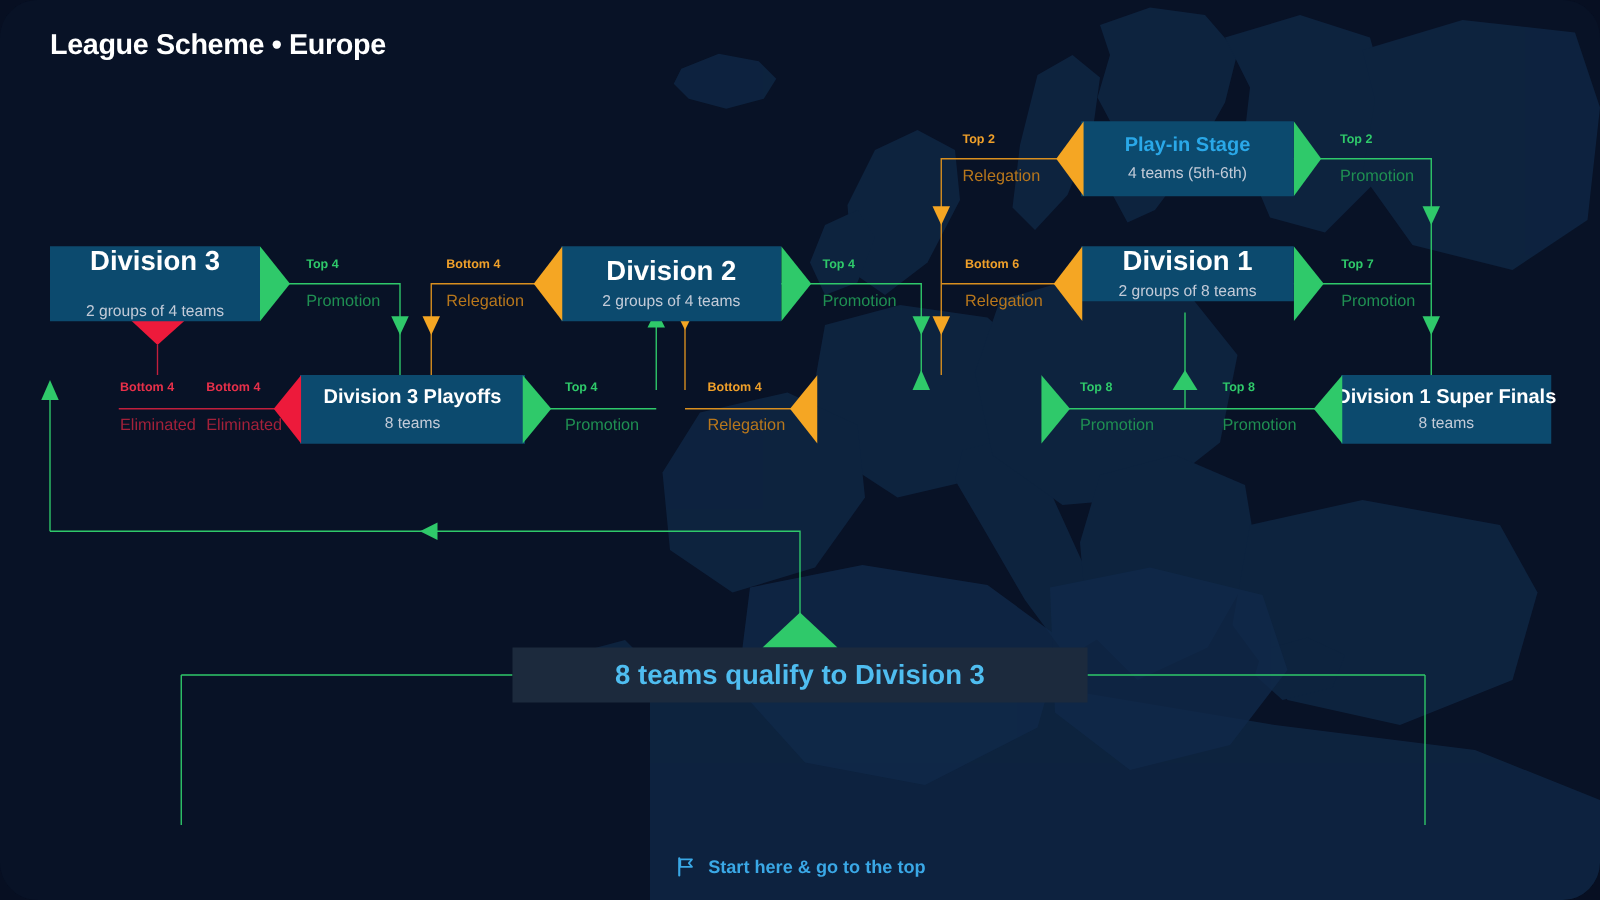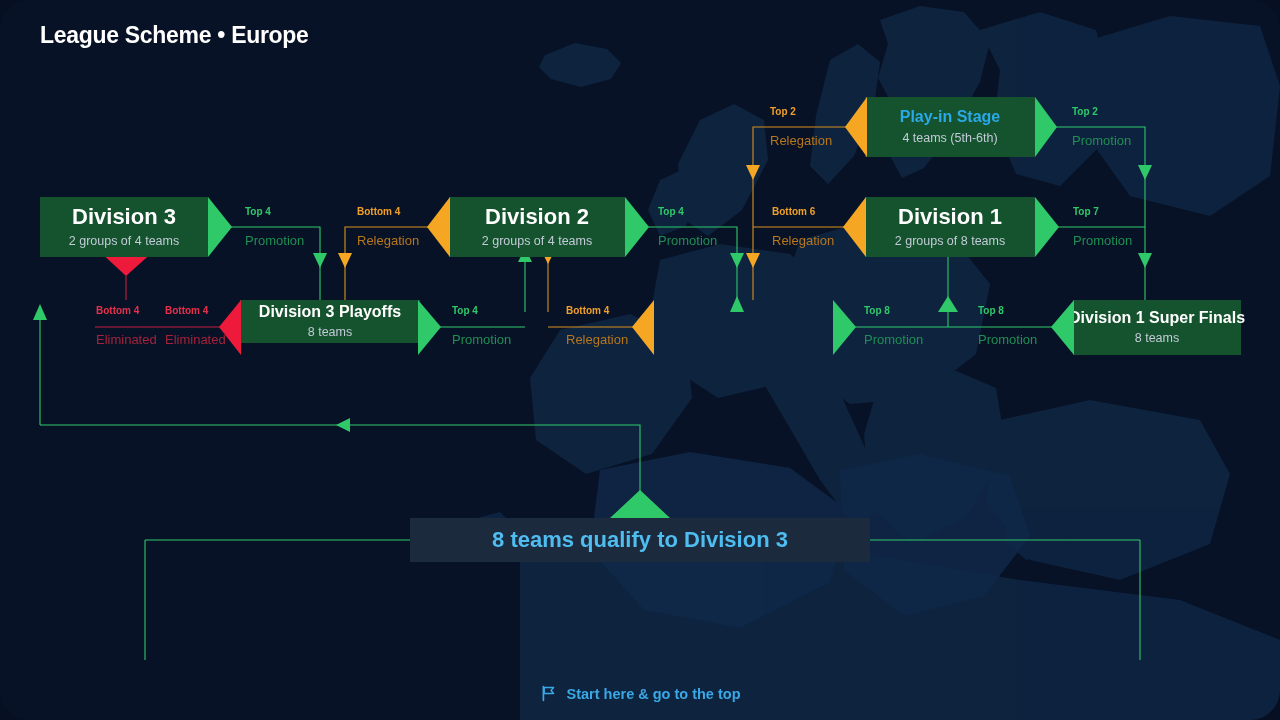--- a/index.html
+++ b/index.html
@@ -26,21 +26,21 @@
 
   .title {
     position: absolute; left: 40px; top: 22px;
     font-size: 23px; font-weight: bold; color: #ffffff;
     letter-spacing: -0.3px;
   }
 
   
   .block {
     position: absolute;
-    background: #14532d;
+    background: #0c4a6e;
     display: flex; flex-direction: column;
     align-items: center; justify-content: center;
   }
   .block .b-title {
     font-weight: bold; color: #ffffff; line-height: 1.1;
     white-space: nowrap;
   }
   .block .b-sub {
     color: #c3cbd8; white-space: nowrap; line-height: 1.1;
   }
@@ -201,40 +201,40 @@
 
     <div class="elabel orange" style="left:770px; top:107px;">
       <div class="top">Top 2</div>
       <div class="bot" style="margin-top:17px;">Relegation</div>
     </div>
     <div class="elabel green" style="left:1072px; top:107px;">
       <div class="top">Top 2</div>
       <div class="bot" style="margin-top:17px;">Promotion</div>
     </div>
 
-    <div class="block big" style="left:40px; top:197px; width:168px; height:60px;">
+    <div class="block big" style="left:40px; top:197px; width:168px; height:60px;justify-content:space-between;">
       <div class="b-title">Division 3</div>
       <div class="b-sub">2 groups of 4 teams</div>
     </div>
     <svg style="position:absolute;left:208px;top:197px;width:24px;height:60px;">
       <polygon points="0,0 0,60 24,30" fill="#2fc96a"></polygon>
       </svg>
 
     <div class="block big" style="left:449px; top:197px; width:176px; height:60px;">
       <div class="b-title">Division 2</div>
       <div class="b-sub">2 groups of 4 teams</div>
     </div>
     <svg style="position:absolute;left:427px;top:197px;width:23px;height:60px;">
       <polygon points="23,0 23,60 0,30" fill="#f5a623"></polygon>
       </svg>
     <svg style="position:absolute;left:625px;top:197px;width:24px;height:60px;">
       <polygon points="0,0 0,60 24,30" fill="#2fc96a"></polygon>
       </svg>
 
-    <div class="block big" style="left:865px; top:197px; width:170px; height:60px;">
+    <div class="block big" style="left:865px; top:197px; width:170px; height:44px;">
       <div class="b-title">Division 1</div>
       <div class="b-sub">2 groups of 8 teams</div>
     </div>
     <svg style="position:absolute;left:843px;top:197px;width:23px;height:60px;">
       <polygon points="23,0 23,60 0,30" fill="#f5a623"></polygon>
       </svg>
     <svg style="position:absolute;left:1035px;top:197px;width:24px;height:60px;">
       <polygon points="0,0 0,60 24,30" fill="#2fc96a"></polygon>
       </svg>
 
@@ -252,21 +252,21 @@
     </div>
     <div class="elabel orange" style="left:772px; top:207px;">
       <div class="top">Bottom 6</div>
       <div class="bot" style="margin-top:17px;">Relegation</div>
     </div>
     <div class="elabel green" style="left:1073px; top:207px;">
       <div class="top">Top 7</div>
       <div class="bot" style="margin-top:17px;">Promotion</div>
     </div>
 
-    <div class="block mid" style="left:240px; top:300px; width:180px; height:43px;">
+    <div class="block mid" style="left:240px; top:300px; width:180px; height:55px;">
       <div class="b-title">Division 3 Playoffs</div>
       <div class="b-sub">8 teams</div>
     </div>
     <svg style="position:absolute;left:219px;top:300px;width:22px;height:55px;">
       <polygon points="22,0 22,55 0,27" fill="#ed1a3b"></polygon>
       </svg>
     <svg style="position:absolute;left:418px;top:300px;width:23px;height:55px;">
       <polygon points="0,0 0,55 23,27" fill="#2fc96a"></polygon>
       </svg>
 

